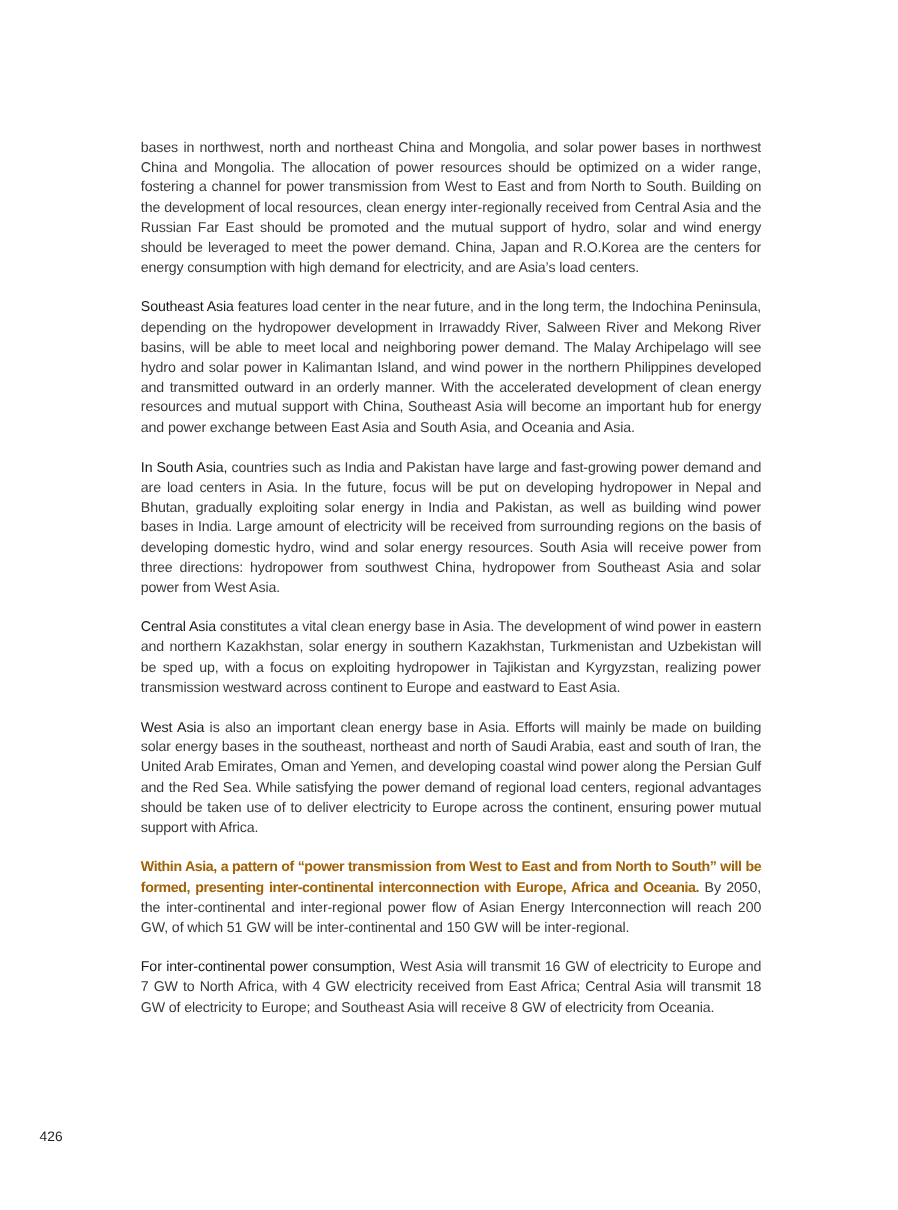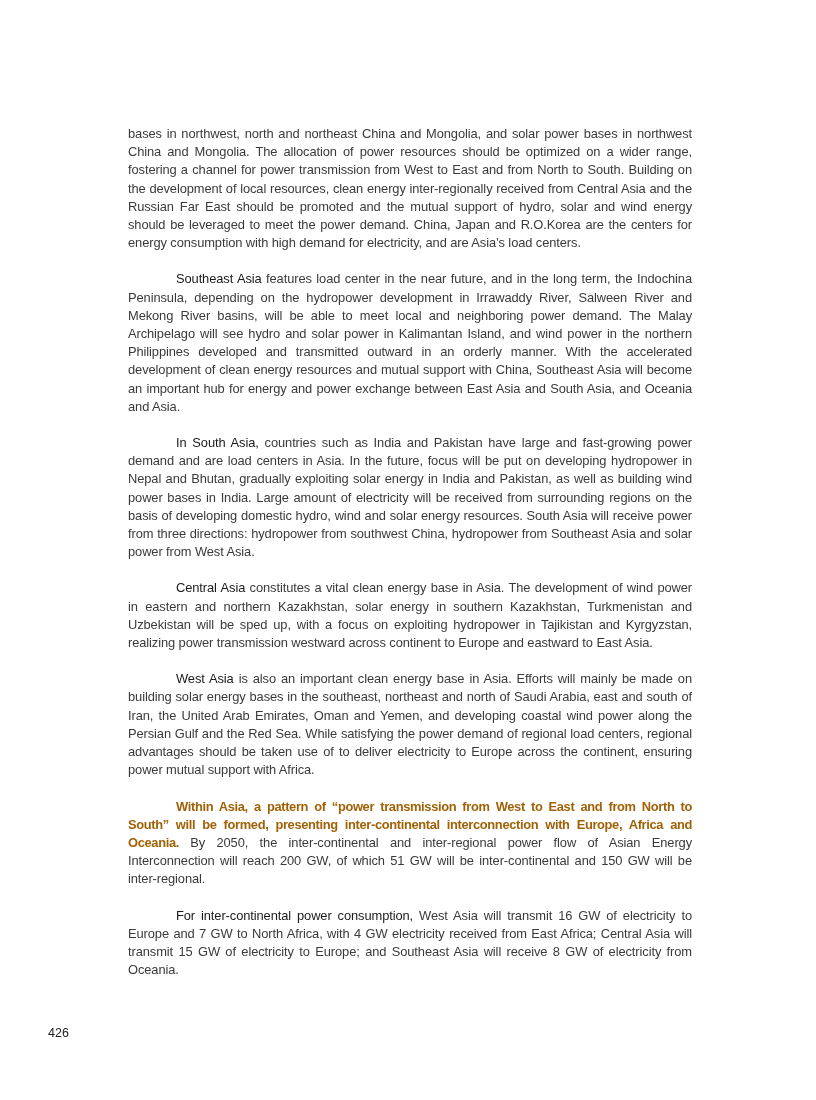--- a/index.html
+++ b/index.html
@@ -24,30 +24,29 @@
     .para {
       margin: 0 0 18px 0;
       font-size: 12.9px;
       line-height: 18.2px;
       text-align: justify;
       letter-spacing: -0.1px;
     }
     .lead {
       color: #1a1a1a;
       font-weight: normal;
-      margin-left: 48px;
     }
     .lead.strong {
       font-weight: bold;
       letter-spacing: -0.35px;
       color: #a16207;
     }
     .page-number {
       position: absolute;
-      left: 48px;
+      left: 36px;
       top: 1026px;
       font-size: 12.5px;
       color: #222222;
     }
   </style>
 </head>
 <body>
 
 <main class="page-body">
 
@@ -69,18 +68,18 @@
 
   <p class="para">
     <span class="lead">West Asia</span><span> is also an important clean energy base in Asia. Efforts will mainly be made on building solar energy bases in the southeast, northeast and north of Saudi Arabia, east and south of Iran, the United Arab Emirates, Oman and Yemen, and developing coastal wind power along the Persian Gulf and the Red Sea. While satisfying the power demand of regional load centers, regional advantages should be taken use of to deliver electricity to Europe across the continent, ensuring power mutual support with Africa.</span>
   </p>
 
   <p class="para">
     <span class="lead strong">Within Asia, a pattern of “power transmission from West to East and from North to South” will be formed, presenting inter-continental interconnection with Europe, Africa and Oceania.</span><span> By 2050, the inter-continental and inter-regional power flow of Asian Energy Interconnection will reach 200 GW, of which 51 GW will be inter-continental and 150 GW will be inter-regional.</span>
   </p>
 
   <p class="para">
-    <span class="lead">For inter-continental power consumption,</span><span> West Asia will transmit 16 GW of electricity to Europe and 7 GW to North Africa, with 4 GW electricity received from East Africa; Central Asia will transmit 15 GW of electricity to Europe; and Southeast Asia will receive 8 GW of electricity from Oceania.</span>
+    <span class="lead">For inter-continental power consumption,</span><span> West Asia will transmit 16 GW of electricity to Europe and 7 GW to North Africa, with 4 GW electricity received from East Africa; Central Asia will transmit 18 GW of electricity to Europe; and Southeast Asia will receive 8 GW of electricity from Oceania.</span>
   </p>
 
 </main>
 
 <div class="page-number">426</div>
 
 </body></html>

